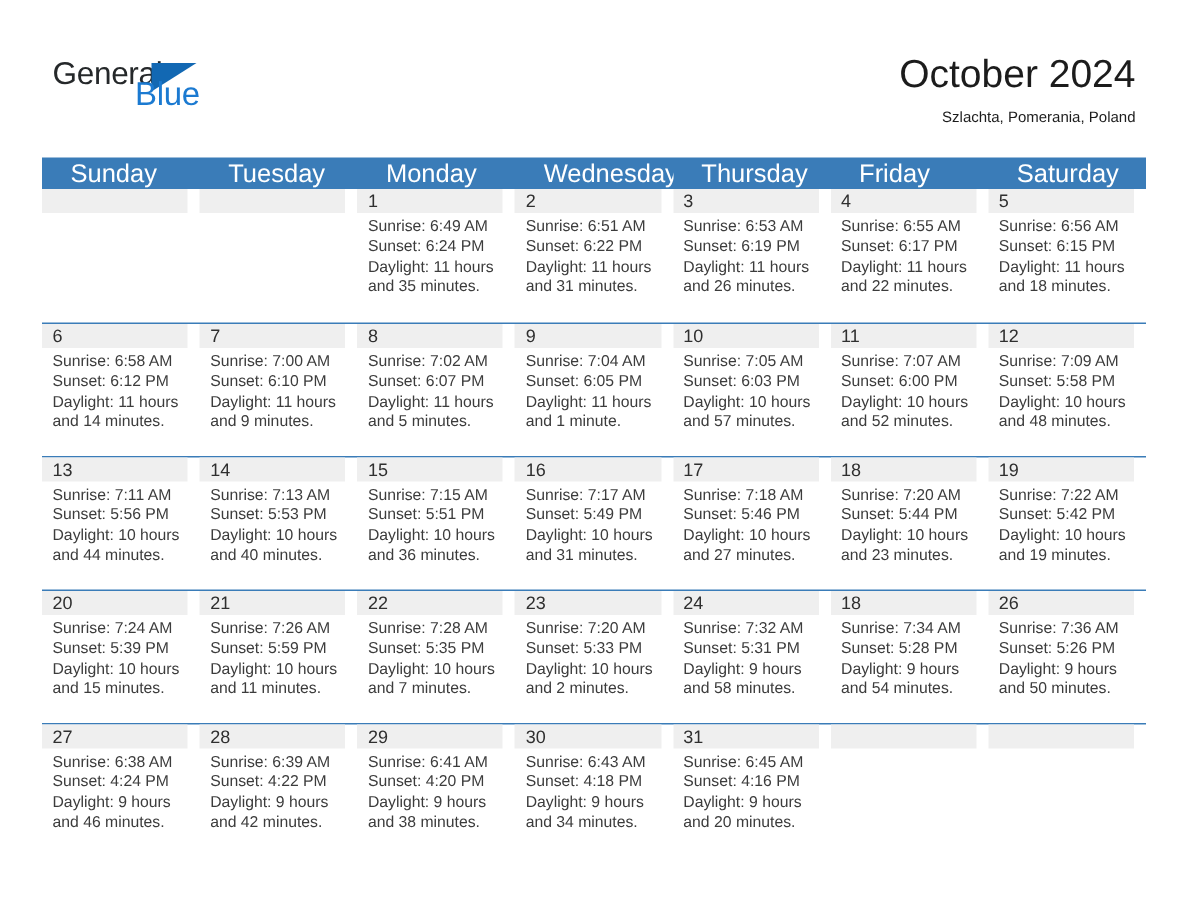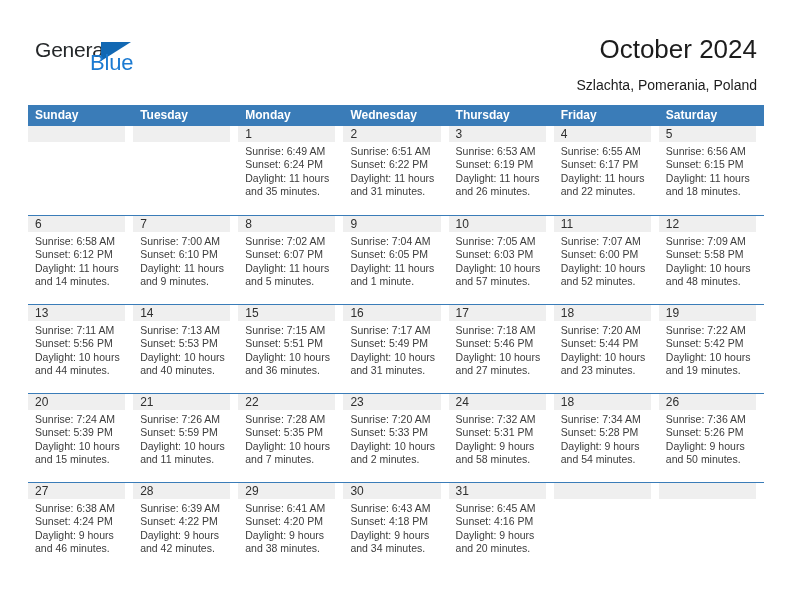--- a/index.html
+++ b/index.html
@@ -69,49 +69,48 @@
     top: 32px;
     text-align: right;
   }
   .cal-title {
     font-size: 26px;
     color: #1c1c1c;
     line-height: 34px;
     white-space: nowrap;
   }
   .cal-subtitle {
-    font-size: 14px;
+    font-size: 10px;
     color: #1c1c1c;
     line-height: 22px;
-    margin-top: 8px;
+    margin-top: 2px;
     white-space: nowrap;
   }
 
   
   .calendar {
     position: absolute;
     left: 28px;
     top: 105px;
     width: 736px;
   }
   .weekday-row {
     display: flex;
     background: #3a7cb8;
     height: 21px;
   }
   .weekday {
     flex: 1 1 0;
     color: #ffffff;
-    font-size: 12px;
+    font-size: 17px;
     line-height: 21px;
-    padding-left: 7px;
+    padding-left: 19px;
     box-sizing: border-box;
     overflow: hidden;
     white-space: nowrap;
-    font-weight: bold;
   }
   .week-row {
     display: flex;
     height: 89px;
     border-top: 1.4px solid #3a7cb8;
     box-sizing: border-box;
   }
   .week-row.first {
     border-top: none;
   }

